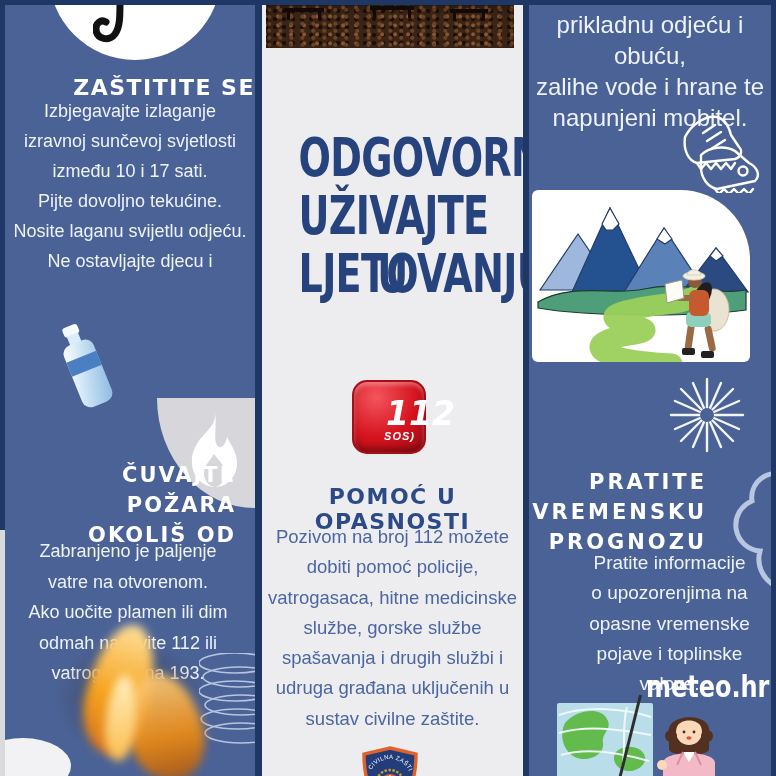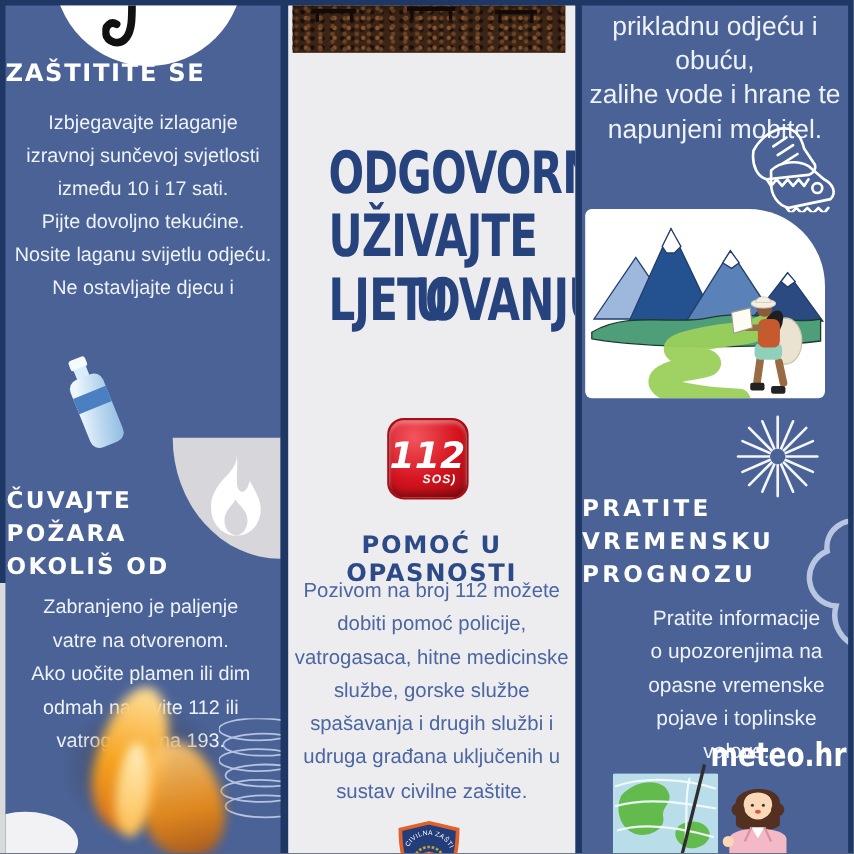--- a/index.html
+++ b/index.html
@@ -7,21 +7,21 @@
           font-family:"Liberation Sans",sans-serif;}
   .col{position:absolute;top:5px;bottom:0;overflow:hidden;}
   .col-left{left:5px;width:250px;background:#4a6296;}
   .col-mid{left:262px;width:261px;background:#ededf0;}
   .col-right{left:529px;width:242px;background:#4a6296;}
   .left-border-light{position:absolute;left:0;top:530px;bottom:0;width:5px;background:#d9dadc;}
 
   
   .wtxt{color:#eef2f9;text-align:center;}
   .line{display:block;}
-  .whead{color:#ffffff;font-weight:bold;text-align:left;}
+  .whead{color:#ffffff;font-weight:bold;text-align:right;margin-top:20px;}
 
   
   .sun-circle{position:absolute;left:44px;top:-117px;width:172px;height:172px;border-radius:50%;background:#fff;}
   .umbrella-svg{position:absolute;left:88px;top:-4px;}
   .h-protect{position:absolute;left:0;right:0;top:50px;font-size:22px;letter-spacing:1.5px;
              font-family:"DejaVu Sans",sans-serif;}
   .p-protect{position:absolute;left:0;right:0;top:91px;font-size:18px;line-height:30px;}
   .bottle{position:absolute;left:60px;top:318px;width:40px;height:86px;transform:rotate(-22deg);}
   .bottle .cap{position:absolute;left:12px;top:0;width:16px;height:10px;border-radius:3px;background:#f4fafe;}
   .bottle .neck{position:absolute;left:14px;top:9px;width:12px;height:10px;background:#d8ecfa;}
@@ -62,21 +62,21 @@
   .b2{left:104px;top:6px;width:44px;}
   .b3{left:184px;top:9px;width:38px;}
   .mid-title{position:absolute;left:0;right:0;top:124px;text-align:center;color:#27437e;
              font-family:"DejaVu Sans",sans-serif;font-weight:bold;font-size:53px;}
   .mid-title .line{height:58px;line-height:58px;transform:scaleX(.72);letter-spacing:-1px;}
   .sos-badge{position:absolute;left:90px;top:375px;width:74px;height:74px;border-radius:15px;
              background:radial-gradient(circle at 32% 22%,#f3555e,#d5131e 55%,#9c0a12 100%);
              border:2px solid #a90d16;box-sizing:border-box;
              box-shadow:inset 0 3px 4px rgba(255,255,255,.35), inset 0 -4px 6px rgba(0,0,0,.3);}
   .sos-badge .num{position:absolute;left:0;right:6px;top:12px;text-align:left;color:#fff;
-                  font-family:"DejaVu Sans",sans-serif;font-weight:bold;font-style:italic;font-size:33px;}
+                  font-family:"DejaVu Sans",sans-serif;font-weight:bold;font-style:italic;font-size:33px;padding-left:32px;}
   .sos-badge .sub{position:absolute;right:9px;top:48px;color:#fff;font-weight:bold;font-style:italic;
                   font-size:11px;letter-spacing:1px;}
   .h-help{position:absolute;left:0;right:0;top:479px;text-align:center;color:#2c4a87;font-weight:bold;
           font-size:22px;letter-spacing:1.5px;font-family:"DejaVu Sans",sans-serif;}
   .p-help{position:absolute;left:0;right:0;top:517px;text-align:center;color:#4b66a0;
           font-size:18.5px;line-height:30.3px;}
   .cz-badge{position:absolute;left:98px;top:740px;}
 
   
   .p-intro{position:absolute;left:0;right:0;top:4px;font-size:24px;line-height:31px;}

